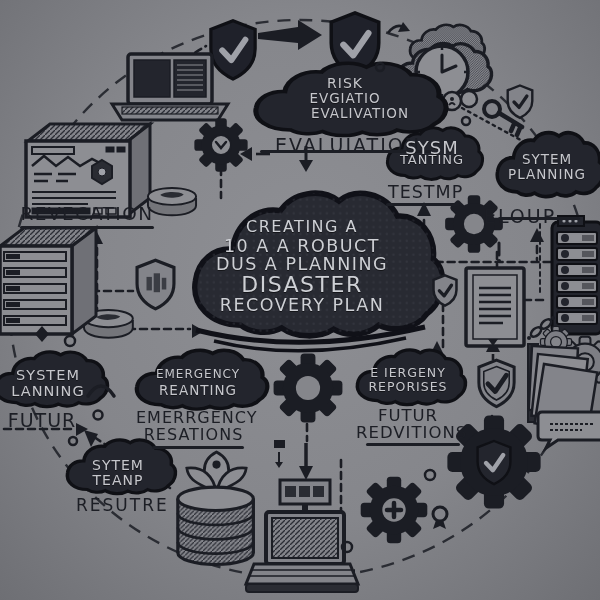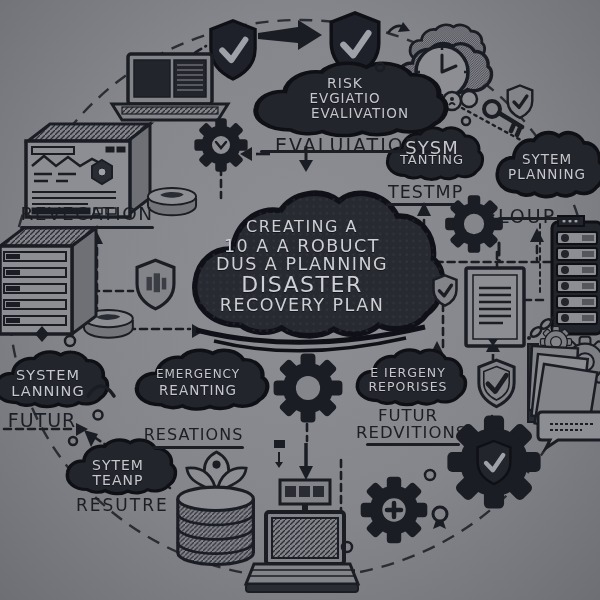--- a/index.html
+++ b/index.html
@@ -377,20 +377,21 @@
 <div class="t cloudtext" style="left:-4px;top:368px;width:104px;font-size:14.5px;">SYSTEM</div>
 <div class="t cloudtext" style="left:-4px;top:384px;width:104px;font-size:14.5px;">LANNING</div>
 <div class="t" style="left:4px;top:411px;width:76px;font-size:19px;">FUTUR</div>
 
 <div class="t cloudtext" style="left:68px;top:458px;width:100px;font-size:14px;">SYTEM</div>
 <div class="t cloudtext" style="left:68px;top:473px;width:100px;font-size:14px;">TEANP</div>
 <div class="t" style="left:76px;top:497px;width:86px;font-size:17px;letter-spacing:2px;">RESUTRE</div>
 
 <div class="t cloudtext" style="left:138px;top:368px;width:120px;font-size:12px;">EMERGENCY</div>
 <div class="t cloudtext" style="left:138px;top:383px;width:120px;font-size:13.5px;">REANTING</div>
+<div class="t" style="left:136px;top:410px;width:115px;font-size:16px;">EMERRGENCY</div>
 <div class="t" style="left:136px;top:427px;width:115px;font-size:16px;">RESATIONS</div>
 <div class="ul" style="left:152px;top:446px;width:92px;"></div>
 
 <div class="t cloudtext" style="left:356px;top:366px;width:104px;font-size:12.5px;">E IERGENY</div>
 <div class="t cloudtext" style="left:356px;top:380px;width:104px;font-size:12.5px;">REPORISES</div>
 <div class="t" style="left:356px;top:407px;width:104px;font-size:16.5px;">FUTUR</div>
 <div class="t" style="left:356px;top:424px;width:104px;font-size:16.5px;">REDVITIONS</div>
 <div class="ul" style="left:366px;top:443px;width:94px;"></div>
 
 </div>

